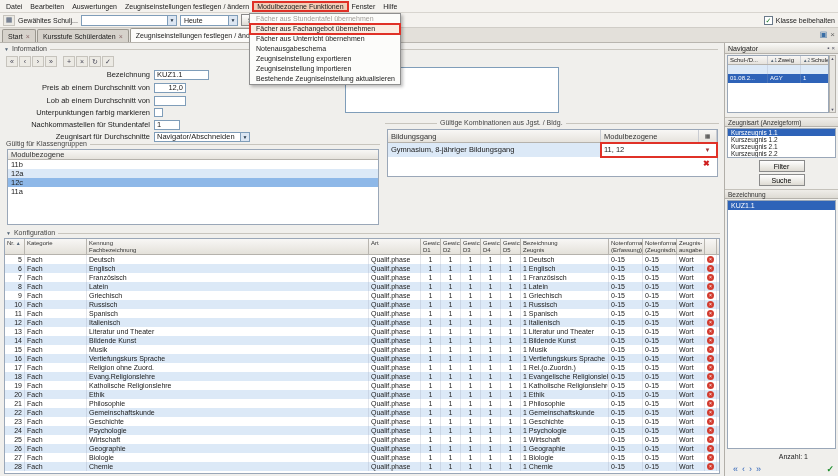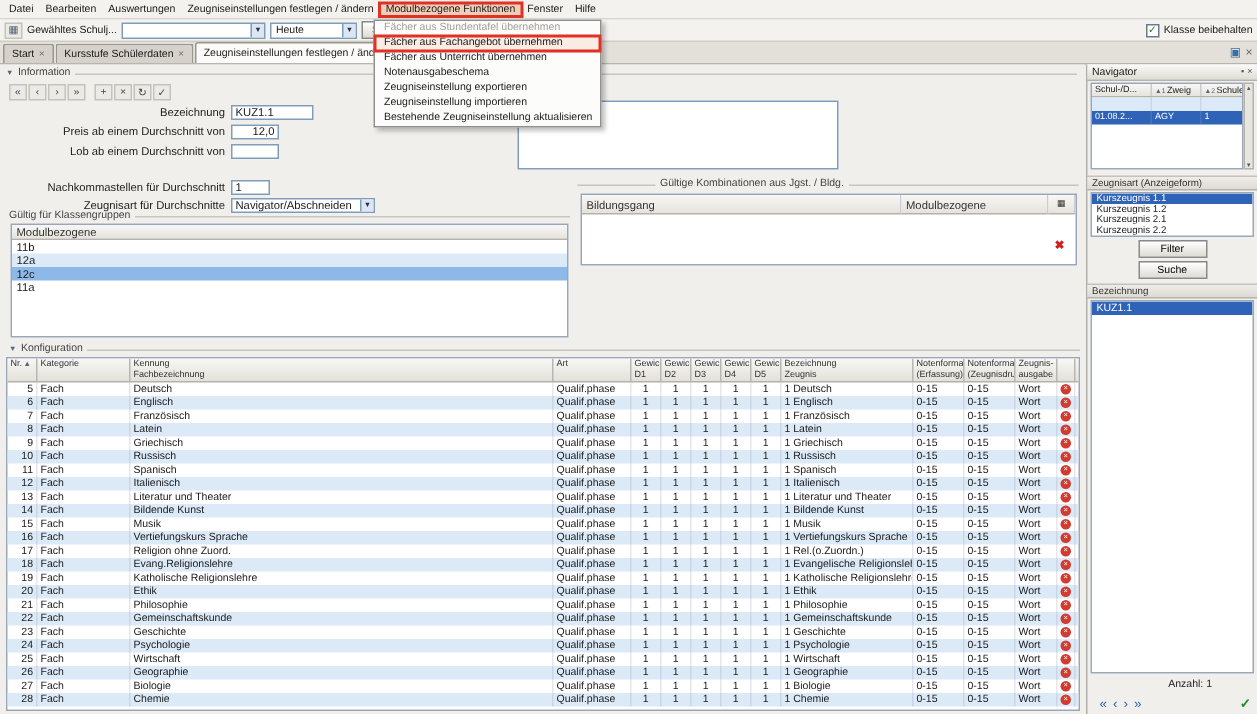--- a/index.html
+++ b/index.html
@@ -211,22 +211,26 @@
     <span class="input iw55">KUZ1.1</span>
   </div>
   <div class="frow" style="top:39px">
     <span class="flabel">Preis ab einem Durchschnitt von</span>
     <span class="input iw32">12,0</span>
   </div>
   <div class="frow" style="top:52px">
     <span class="flabel">Lob ab einem Durchschnitt von</span>
     <span class="input iw32"></span>
   </div>
+  <div class="frow" style="top:64px">
+    <span class="flabel">Unterpunktungen farbig markieren</span>
+    <span class="fcheck"></span>
+  </div>
   <div class="frow" style="top:76px">
-    <span class="flabel">Nachkommastellen für Durchschnitt</span>
+    <span class="flabel">Nachkommastellen für Stundentafel</span>
     <span class="input iw26">1</span>
   </div>
   <div class="frow" style="top:88px">
     <span class="flabel">Zeugnisart für Durchschnitte</span>
     <span class="input fcombo">
       <span>Navigator/Abschneiden</span>
       <span class="arr">▼</span>
     </span>
   </div>
 
@@ -236,20 +240,27 @@
   <div class="sec" id="komb-sec">
     <span class="line short"></span>
     <span>Gültige Kombinationen aus Jgst. / Bldg.</span>
     <span class="line"></span>
   </div>
   <div id="komb-table">
     <div class="krow khead2">
       <div class="kc c1">Bildungsgang</div>
       <div class="kc c2">Modulbezogene</div>
       <div class="kc c3">▦</div>
+    </div>
+    <div class="krow kdata">
+      <div class="kc c1">Gymnasium, 8-jähriger Bildungsgang</div>
+      <div class="ann-wrap">
+        <div class="c2w">11, 12</div>
+        <div class="kc c3">▼</div>
+      </div>
     </div>
   </div>
   <span id="komb-delete">✖</span>
 
   <div class="sec" id="klassen-sec">
     <span>Gültig für Klassengruppen</span>
     <span class="line"></span>
   </div>
   <div id="klassen-box">
     <div class="kg-head">Modulbezogene</div>

